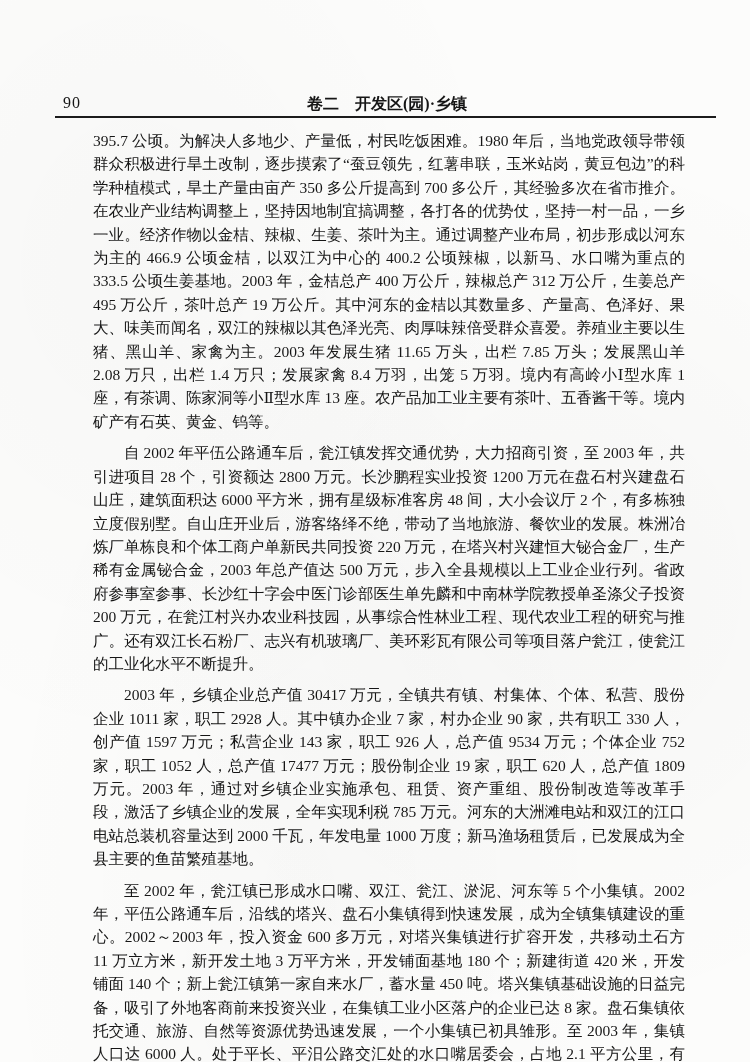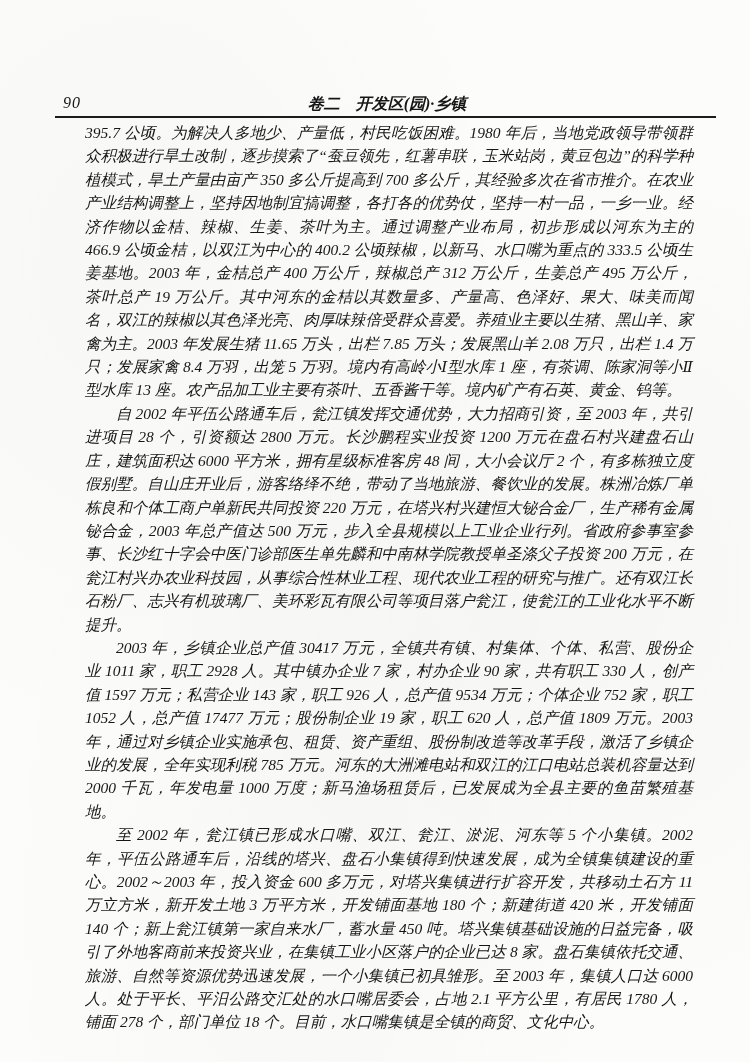--- a/index.html
+++ b/index.html
@@ -13,21 +13,20 @@
     height: 1062px;
     overflow: hidden;
     box-sizing: border-box;
     background:
       radial-gradient(ellipse at 18% 25%, rgba(0,0,0,0.018), transparent 45%),
       radial-gradient(ellipse at 75% 55%, rgba(0,0,0,0.022), transparent 55%),
       radial-gradient(ellipse at 40% 85%, rgba(0,0,0,0.015), transparent 50%),
       #fcfcfb;
     font-family: "Liberation Serif", "DejaVu Serif", serif;
     color: #161616;
-    font-style: italic;
   }
   .header {
     position: absolute;
     top: 94px;
     left: 0;
     width: 750px;
     height: 20px;
   }
   .page-number {
     position: absolute;
@@ -57,21 +56,21 @@
   .body-text {
     position: absolute;
     top: 121px;
     left: 85px;
     width: 608px;
     font-size: 15.5px;
     line-height: 23.4px;
     text-align: justify;
   }
   .body-text p {
-    margin: 0;
+    margin: 8px;
     padding: 0;
   }
   .body-text p.indent {
     text-indent: 2em;
   }
 </style>
 </head>
 <body>
 
 <div class="page">

